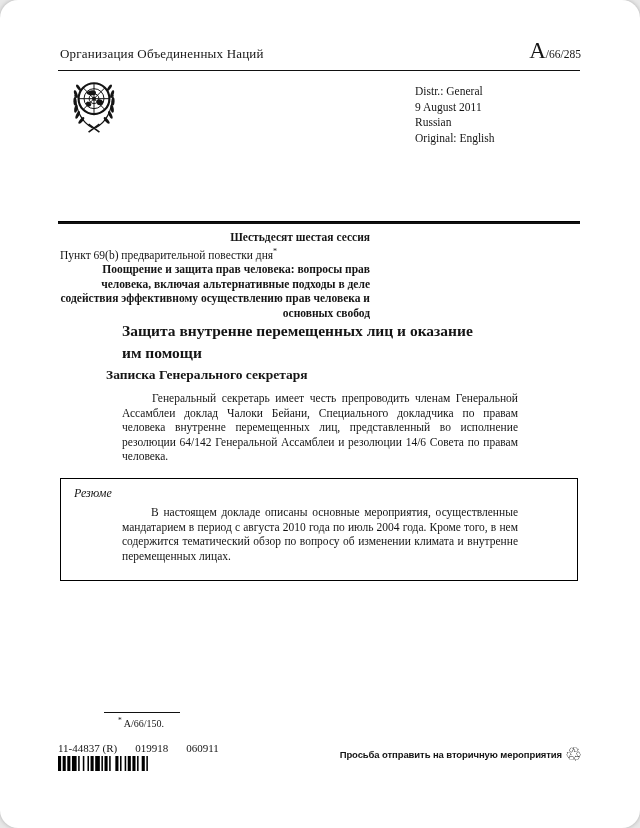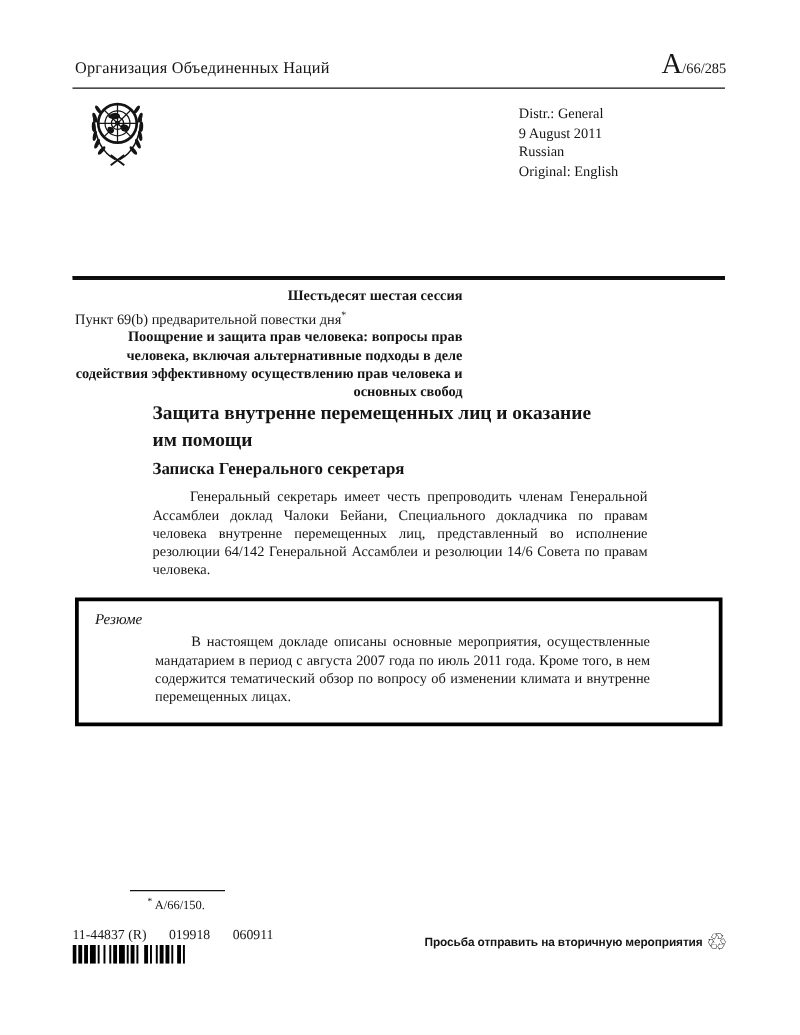--- a/index.html
+++ b/index.html
@@ -5,44 +5,45 @@
   html,body{margin:0;padding:0;background:#e8e8e8;}
   #page{
     position:relative;
     width:640px;height:828px;
     margin:0 auto;
     background:#ffffff;
     font-family:"Liberation Serif","DejaVu Serif",serif;
     color:#151515;
     overflow:hidden;
     box-shadow:0 0 4px rgba(0,0,0,.25);
+    border-radius:18px;
   }
   .abs{position:absolute;}
   
   .org-name{left:60px;top:46px;font-size:13px;letter-spacing:.2px;}
   .doc-symbol{right:59px;top:38px;text-align:left;white-space:nowrap;}
   .sym-a{font-size:23px;}
   .sym-rest{font-size:11.5px;}
   .rule-thin{left:58px;top:70px;width:522px;height:1px;background:#111;}
   
   .emblem{left:65px;top:75px;}
   .assembly-title{left:132px;top:80px;font-size:20px;font-weight:bold;letter-spacing:.2px;}
   .distr{left:415px;top:84px;font-size:11.5px;line-height:15.6px;}
   
   .rule-thick{left:58px;top:221px;width:522px;height:3px;background:#111;border-top:1px solid #000;box-sizing:border-box;}
   
   .session{left:60px;top:230px;width:310px;font-size:11.5px;line-height:14.6px;}
   .session .bold{font-weight:bold;text-align:right;}
   .session sup{font-size:8px;}
   
   .doc-title{left:122px;top:320px;width:362px;font-size:15.5px;line-height:22px;font-weight:bold;margin:0;}
-  .doc-subtitle{left:122px;top:367px;font-size:13.5px;font-weight:bold;margin:0;}
+  .doc-subtitle{left:106px;top:367px;font-size:13.5px;font-weight:bold;margin:0;}
   .body-par{left:122px;top:391px;width:396px;font-size:11.5px;line-height:14.6px;text-align:justify;text-indent:30px;margin:0;}
   
-  .summary-box{left:60px;top:478px;width:518px;height:103px;border:3px solid #000000;box-sizing:border-box;}
+  .summary-box{left:60px;top:478px;width:518px;height:103px;border:1px solid #000000;box-sizing:border-box;}
   .summary-label{position:absolute;left:13px;top:7px;font-size:12px;font-style:italic;}
   .summary-text{position:absolute;left:61px;top:26px;width:396px;font-size:11.5px;line-height:14.6px;text-align:justify;text-indent:29px;margin:0;}
   
   .footnote-rule{left:104px;top:712px;width:76px;height:1px;background:#111;}
   .footnote{left:118px;top:716px;font-size:10px;}
   .footnote sup{font-size:7.5px;}
   
   .jobline{left:58px;top:742px;font-size:11px;white-space:nowrap;}
   .jobline .g{margin-left:18px;}
   .barcode{left:58px;top:756px;}
@@ -114,21 +115,21 @@
     <div><span>Пункт 69(b) предварительной повестки дня</span><sup>*</sup></div>
     <div class="bold">Поощрение и защита прав человека: вопросы прав человека, включая альтернативные подходы в деле содействия эффективному осуществлению прав человека и основных свобод</div>
   </div>
 
   <h1 class="abs doc-title">Защита внутренне перемещенных лиц и оказание им помощи</h1>
   <h2 class="abs doc-subtitle">Записка Генерального секретаря</h2>
   <p class="abs body-par">Генеральный секретарь имеет честь препроводить членам Генеральной Ассамблеи доклад Чалоки Бейани, Специального докладчика по правам человека внутренне перемещенных лиц, представленный во исполнение резолюции 64/142 Генеральной Ассамблеи и резолюции 14/6 Совета по правам человека.</p>
 
   <div class="abs summary-box">
     <div class="summary-label">Резюме</div>
-    <p class="summary-text">В настоящем докладе описаны основные мероприятия, осуществленные мандатарием в период с августа 2007 года по июль 2011 года. Кроме того, в нем содержится тематический обзор по вопросу об изменении климата и внутренне перемещенных лицах.</p>
+    <p class="summary-text">В настоящем докладе описаны основные мероприятия, осуществленные мандатарием в период с августа 2010 года по июль 2004 года. Кроме того, в нем содержится тематический обзор по вопросу об изменении климата и внутренне перемещенных лицах.</p>
   </div>
 
   <div class="abs footnote-rule"></div>
   <div class="abs footnote"><sup>*</sup> <span>A/66/150.</span></div>
 
   <div class="abs jobline"><span>11-44837 (R)</span><span class="g">019918</span><span class="g">060911</span></div>
   <svg class="abs barcode" width="106" height="15" viewBox="0 0 106 15">
       <rect x="0.00" y="0" width="3.10" height="15" fill="#000"></rect>
       <rect x="4.65" y="0" width="3.10" height="15" fill="#000"></rect>
       <rect x="9.30" y="0" width="3.10" height="15" fill="#000"></rect>

